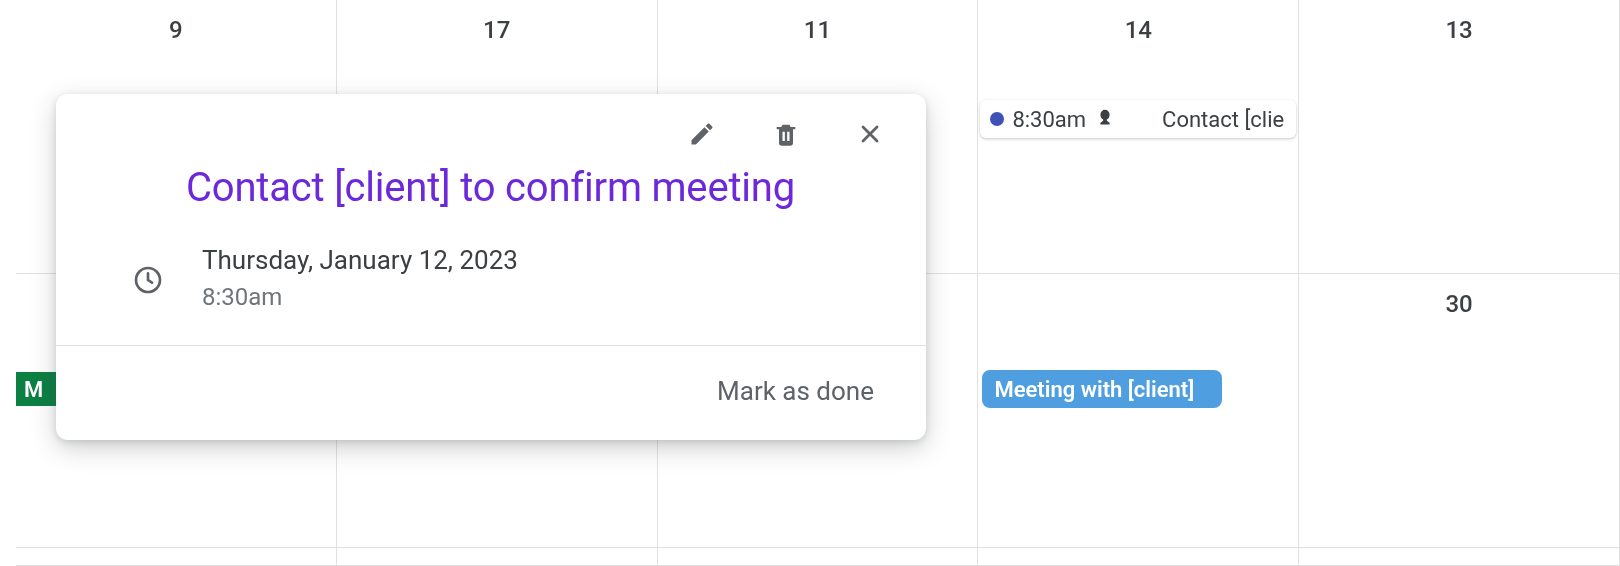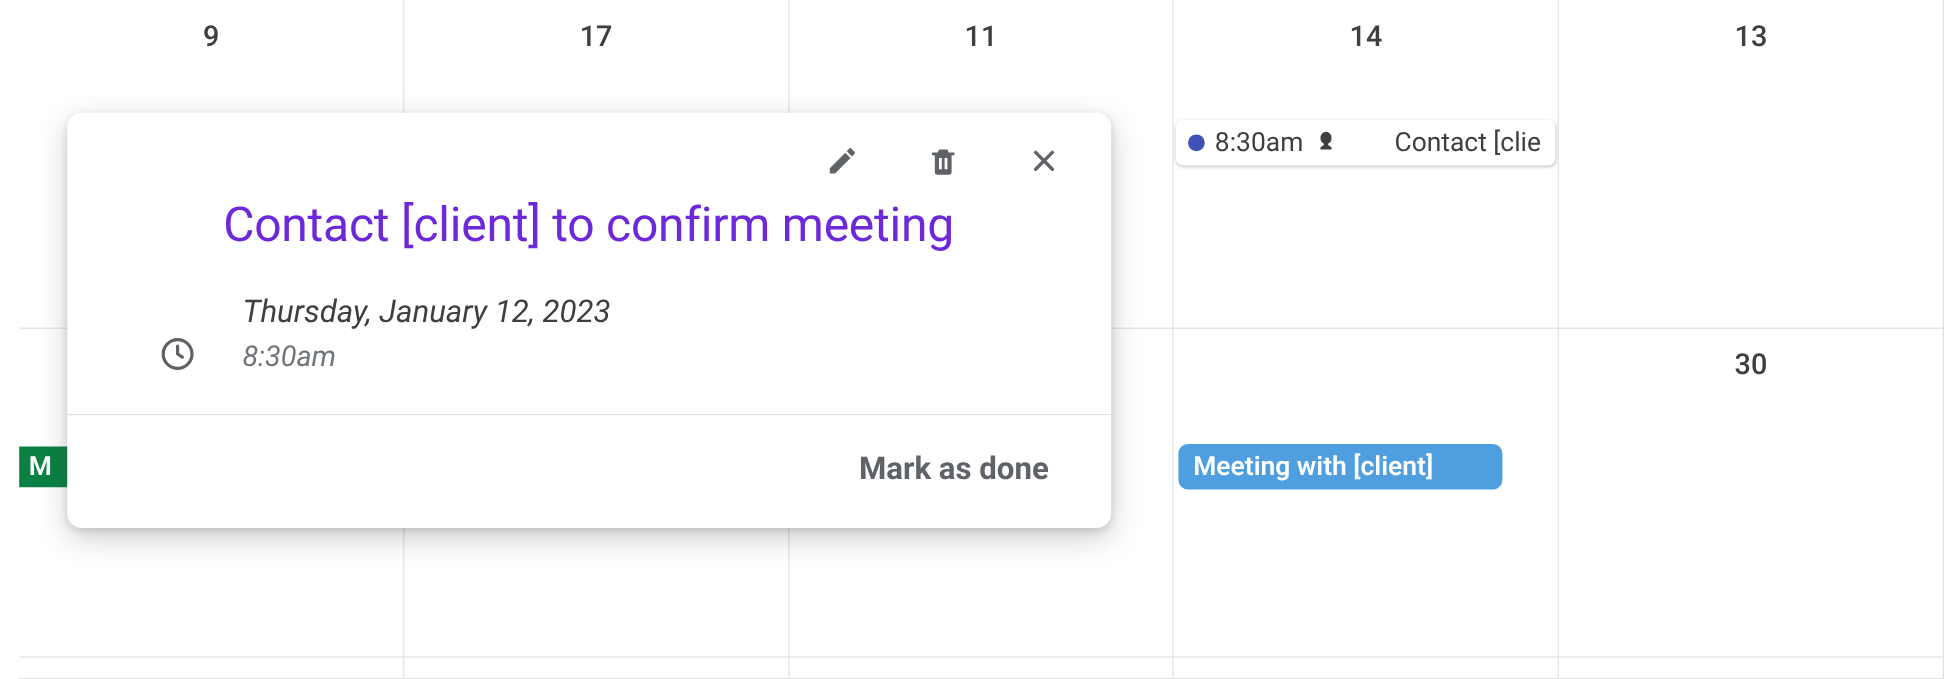--- a/index.html
+++ b/index.html
@@ -45,21 +45,21 @@
     cursor: pointer;
   }
   .task-chip .dot { width: 14px; height: 14px; border-radius: 50%; background: #3f51b5; flex: 0 0 auto; }
   .task-chip .time { color: #3c4043; font-weight: 400; }
   .task-chip .tasksicon { flex: 0 0 auto; display: flex; align-items: center; }
   .task-chip .title { overflow: hidden; text-overflow: clip; margin-left: 38px; }
 
   .event-chip {
     position: absolute;
     left: 4px; top: 96px;
-    width: 270px; height: 38px;
+    width: 240px; height: 38px;
     background: #4f9fe0;
     border-radius: 8px;
     color: #fff;
     font-size: 22px;
     font-weight: 600;
     display: flex; align-items: center;
     padding: 0 12px;
     cursor: pointer;
   }
   .green-chip {
@@ -95,37 +95,36 @@
   .iconbtn { width: 40px; height: 40px; display: flex; align-items: center; justify-content: center; border-radius: 50%; cursor: pointer; color: #5f6368; }
   .popover h1 {
     font-size: 40px;
     font-weight: 400;
     color: #6d28d9;
     padding: 8px 40px 0 130px;
     letter-spacing: -0.2px;
   }
   .popover .row-time {
     display: flex;
-    align-items: flex-end;
+    align-items: center;
     gap: 34px;
     padding: 34px 40px 34px 72px;
-    font-style: italic;
   }
   .popover .row-time .colico { width: 40px; display: flex; justify-content: center; padding-top: 4px; color: #5f6368; }
   .popover .row-time .dateline { font-size: 26px; color: #3c4043; }
   .popover .row-time .timeline { font-size: 24px; color: #70757a; margin-top: 8px; }
   .popover .divider { height: 1px; background: #e0e0e0; }
   .popover .footer {
     display: flex; justify-content: flex-end;
     padding: 24px 40px 28px;
   }
   .markdone {
     font-size: 26px;
     color: #5f6368;
-    font-weight: 700;
+    font-weight: 400;
     cursor: pointer;
     padding: 6px 12px;
     border-radius: 6px;
   }
 </style>
 </head>
 <body>
 
 <div class="calendar">
   <div class="cell row1">

